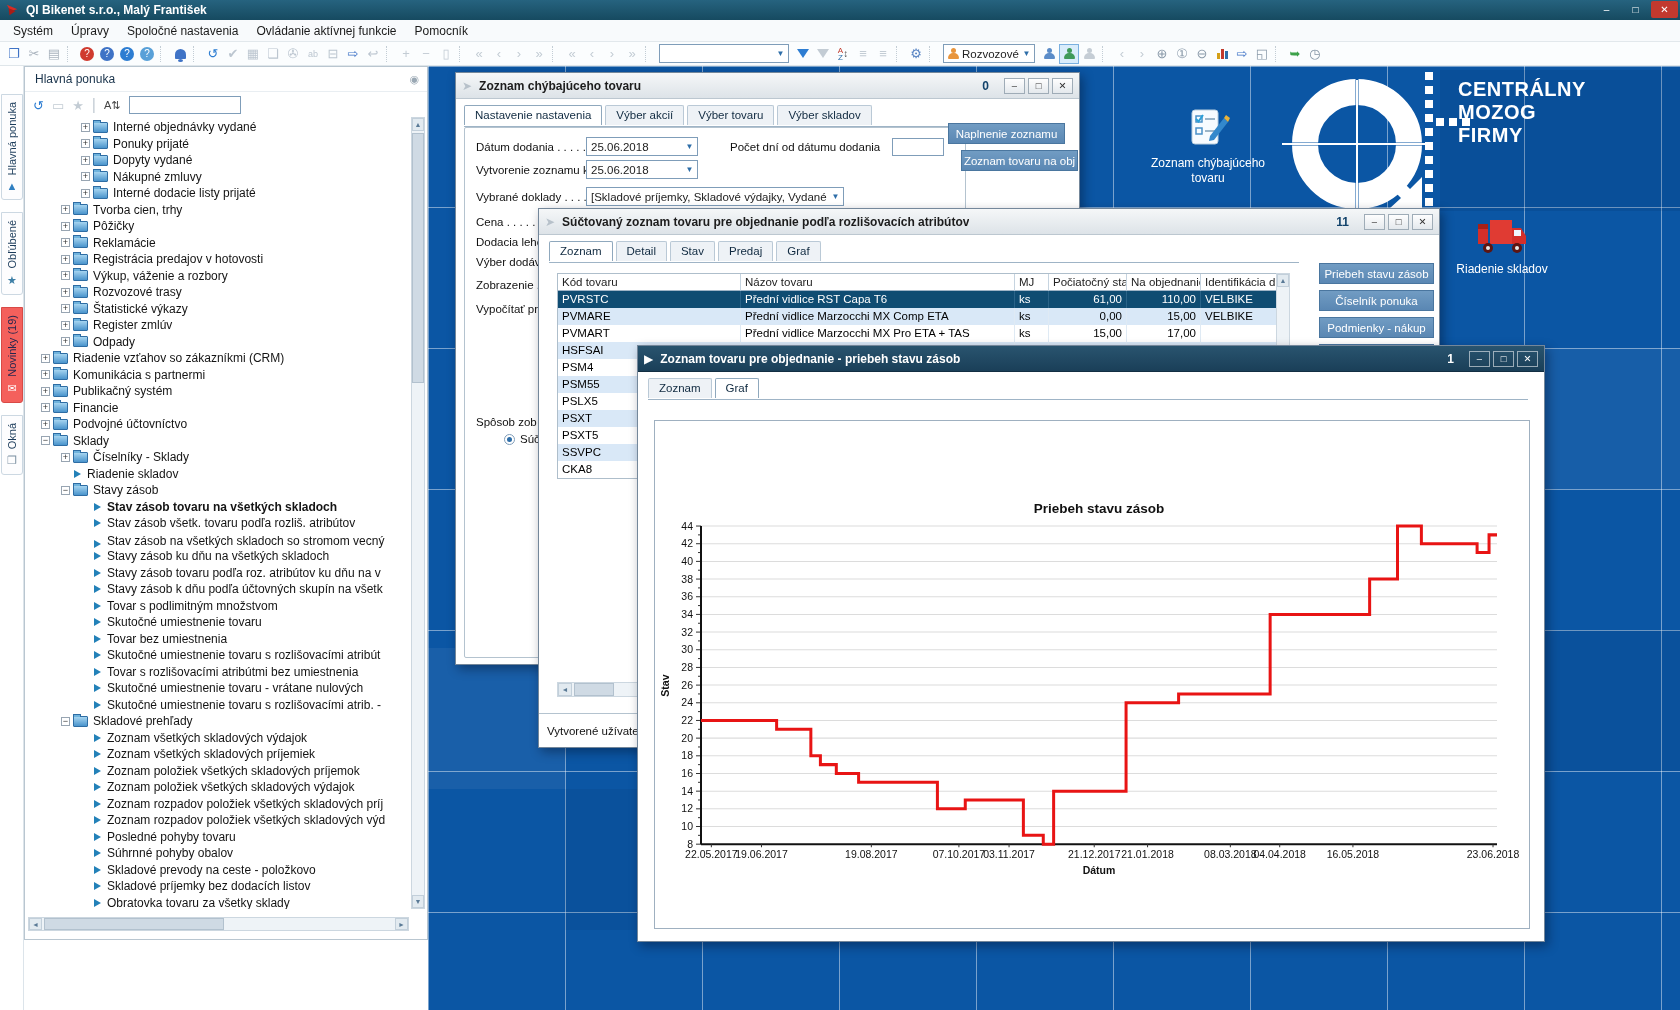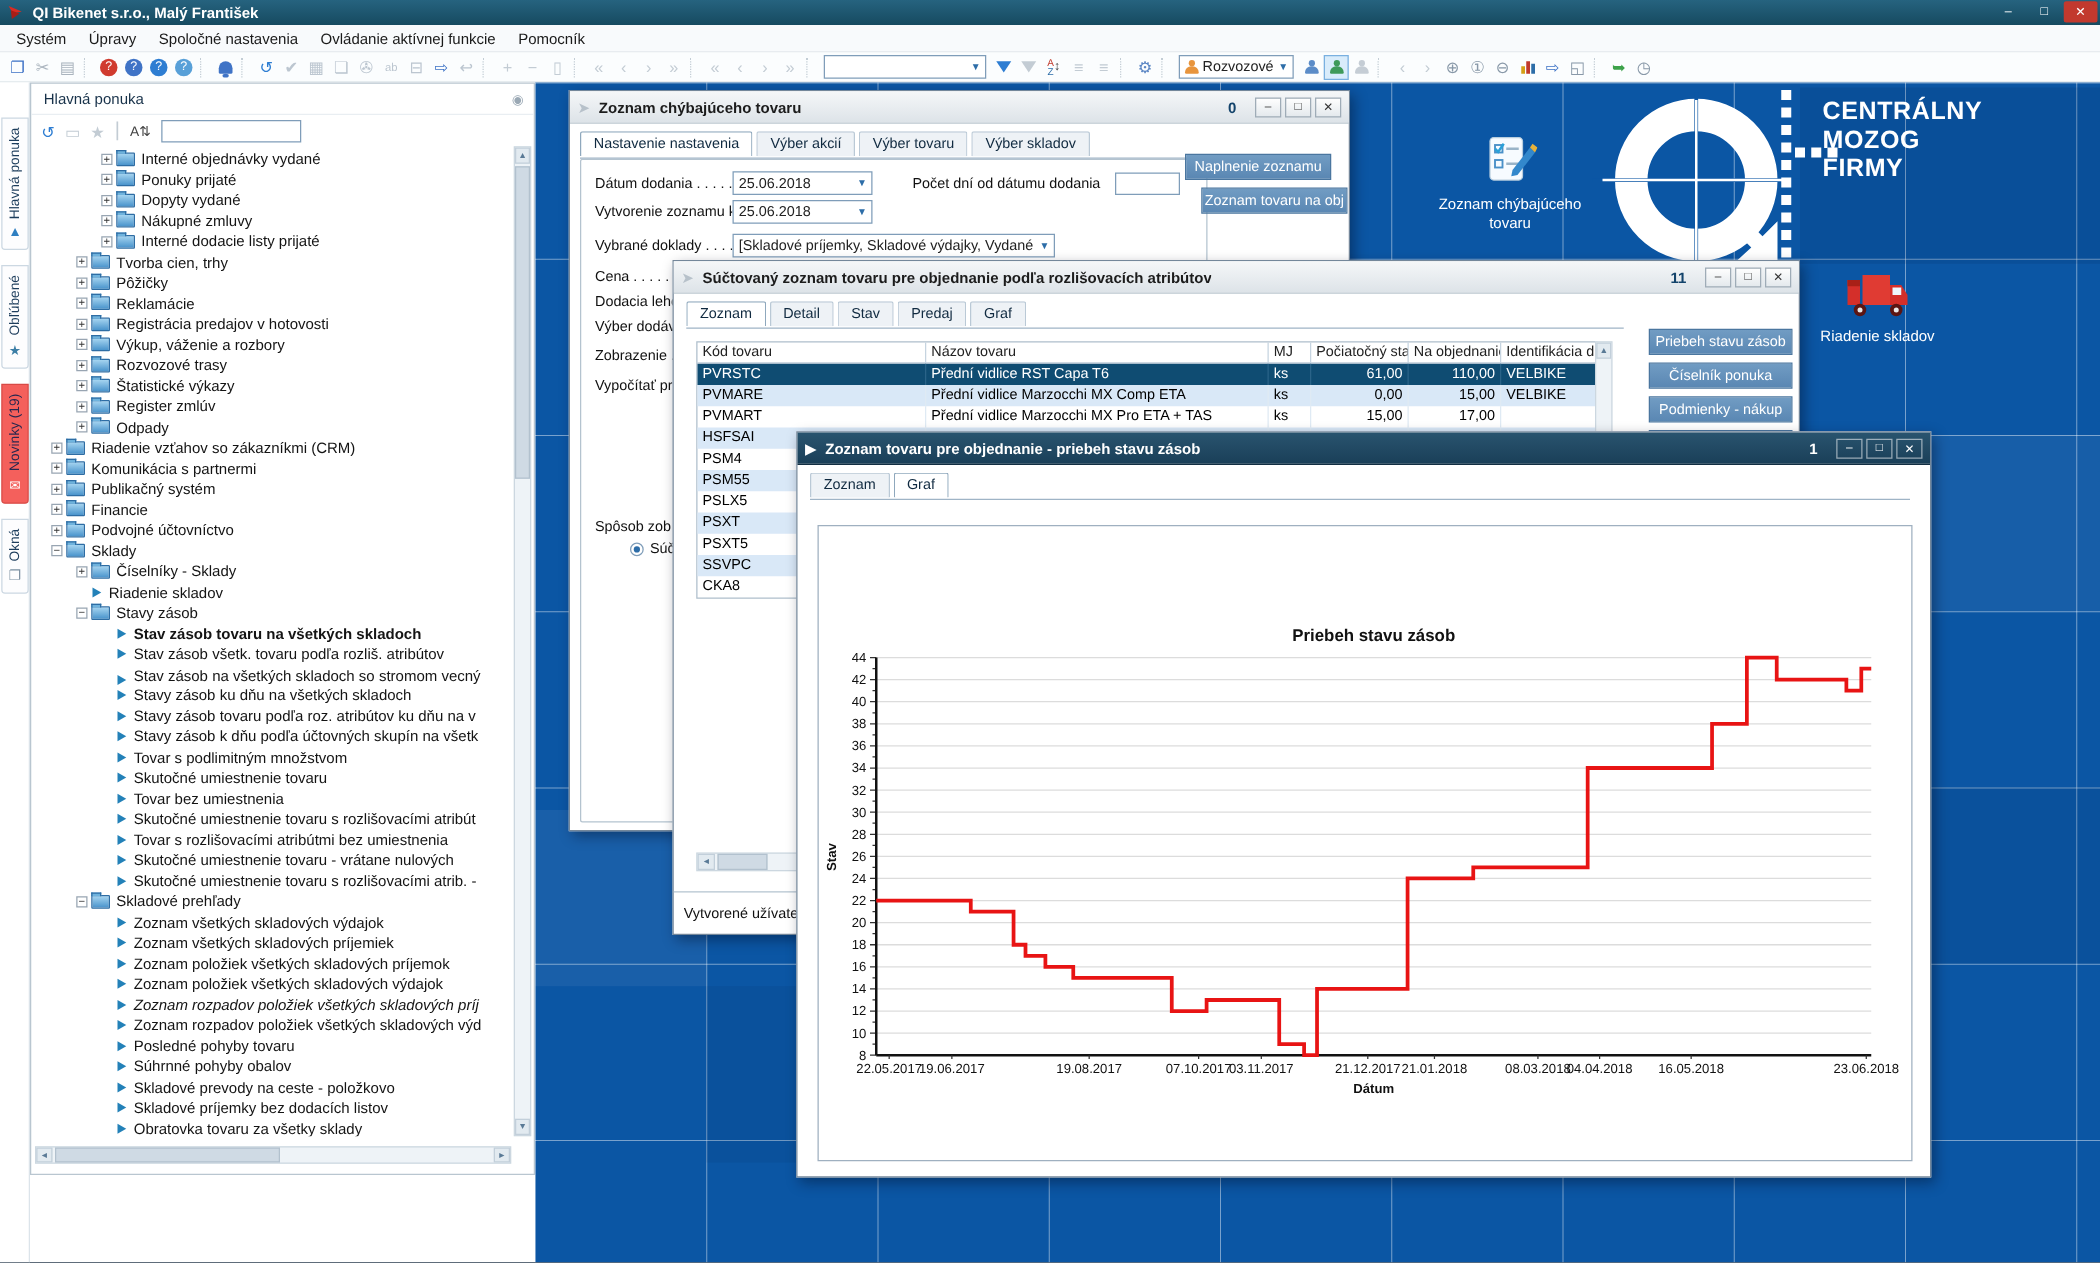--- a/index.html
+++ b/index.html
@@ -513,21 +513,21 @@
           <span>Zoznam všetkých skladových príjemiek</span>
         </div>
         <div class="titem" style="padding-left: 52px;">
           <span class="la"></span>
           <span>Zoznam položiek všetkých skladových príjemok</span>
         </div>
         <div class="titem" style="padding-left: 52px;">
           <span class="la"></span>
           <span>Zoznam položiek všetkých skladových výdajok</span>
         </div>
-        <div class="titem" style="padding-left: 52px; font-style: italic;">
+        <div class="titem" style="padding-left: 52px;">
           <span class="la"></span>
           <span>Zoznam rozpadov položiek všetkých skladových príj</span>
         </div>
         <div class="titem" style="padding-left: 52px;">
           <span class="la"></span>
           <span>Zoznam rozpadov položiek všetkých skladových výd</span>
         </div>
         <div class="titem" style="padding-left: 52px;">
           <span class="la"></span>
           <span>Posledné pohyby tovaru</span>

